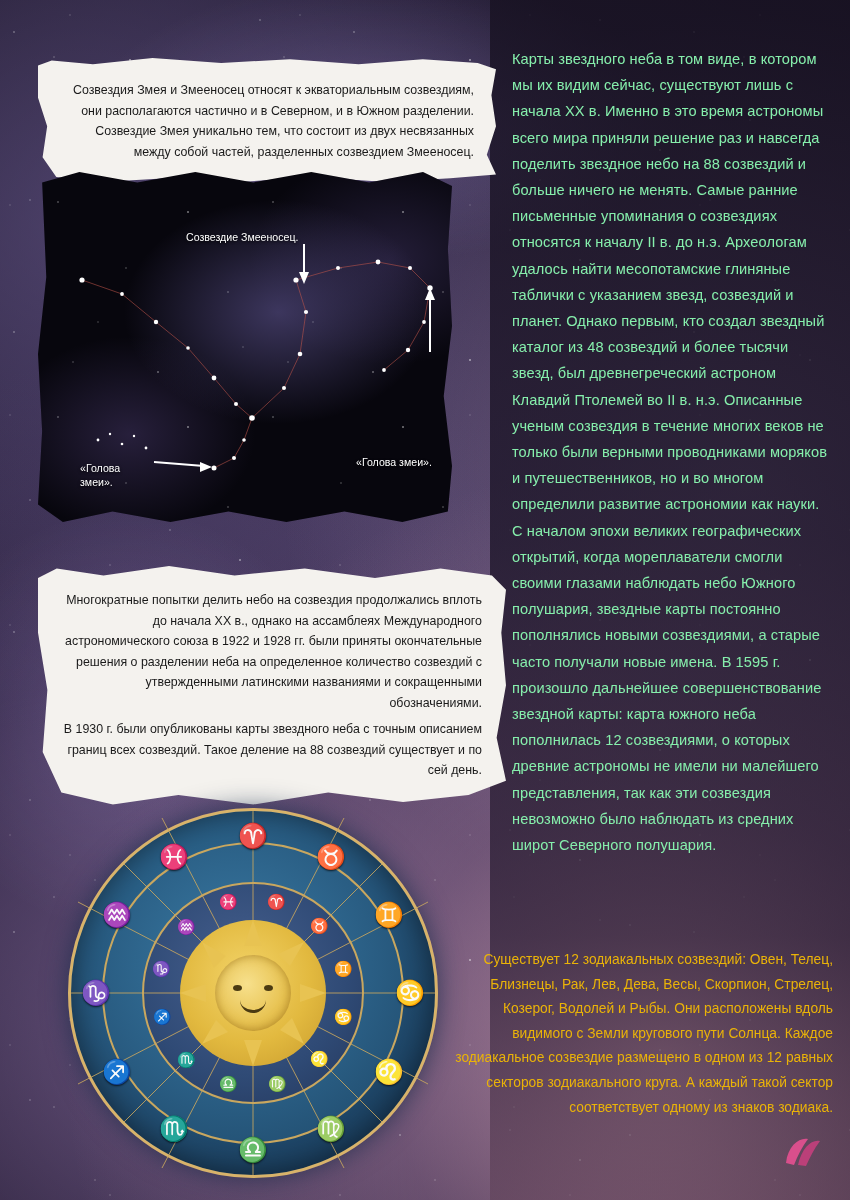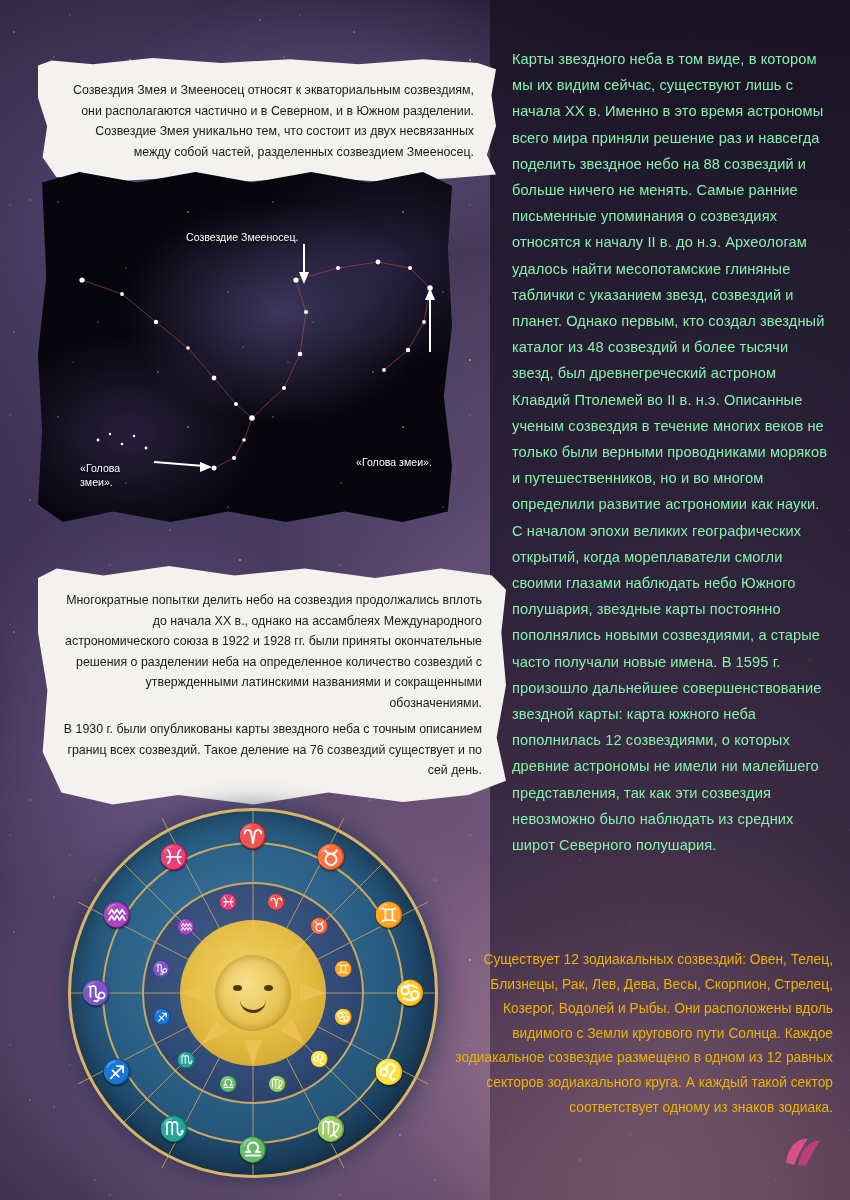--- a/index.html
+++ b/index.html
@@ -328,21 +328,21 @@
         <polygon points="174,295 162,290 162,300" fill="#ffffff" stroke="none"></polygon>
       </g>
     </svg>
     <div class="cst-label lbl-ophiuchus">Созвездие Змееносец.</div>
     <div class="cst-label lbl-head">«Голова змеи».</div>
     <div class="cst-label lbl-tail">«Голова змеи».</div>
   </div>
 
   <div class="paper paper-2">
     <p>Многократные попытки делить небо на созвездия продолжались вплоть до начала XX в., однако на ассамблеях Международного астрономического союза в 1922 и 1928 гг. были приняты окончательные решения о разделении неба на определенное количество созвездий с утвержденными латинскими названиями и сокращенными обозначениями.</p>
-    <p style="margin-top:6px">В 1930 г. были опубликованы карты звездного неба с точным описанием границ всех созвездий. Такое деление на 76 созвездий существует и по сей день.</p>
+    <p style="margin-top:6px">В 1930 г. были опубликованы карты звездного неба с точным описанием границ всех созвездий. Такое деление на 88 созвездий существует и по сей день.</p>
   </div>
 
   <div class="right-text">
     <p>Карты звездного неба в том виде, в котором мы их видим сейчас, существуют лишь с начала XX в. Именно в это время астрономы всего мира приняли решение раз и навсегда поделить звездное небо на 88 созвездий и больше ничего не менять. Самые ранние письменные упоминания о созвездиях относятся к началу II в. до н.э. Археологам удалось найти месопотамские глиняные таблички с указанием звезд, созвездий и планет. Однако первым, кто создал звездный каталог из 48 созвездий и более тысячи звезд, был древнегреческий астроном Клавдий Птолемей во II в. н.э. Описанные ученым созвездия в течение многих веков не только были верными проводниками моряков и путешественников, но и во многом определили развитие астрономии как науки.</p>
     <p>С началом эпохи великих географических открытий, когда мореплаватели смогли своими глазами наблюдать небо Южного полушария, звездные карты постоянно пополнялись новыми созвездиями, а старые часто получали новые имена. В 1595 г. произошло дальнейшее совершенствование звездной карты: карта южного неба пополнилась 12 созвездиями, о которых древние астрономы не имели ни малейшего представления, так как эти созвездия невозможно было наблюдать из средних широт Северного полушария.</p>
   </div>
 
   <div class="bottom-text">
     <p>Существует 12 зодиакальных созвездий: Овен, Телец, Близнецы, Рак, Лев, Дева, Весы, Скорпион, Стрелец, Козерог, Водолей и Рыбы. Они расположены вдоль видимого с Земли кругового пути Солнца. Каждое зодиакальное созвездие размещено в одном из 12 равных секторов зодиакального круга. А каждый такой сектор соответствует одному из знаков зодиака.</p>
   </div>

